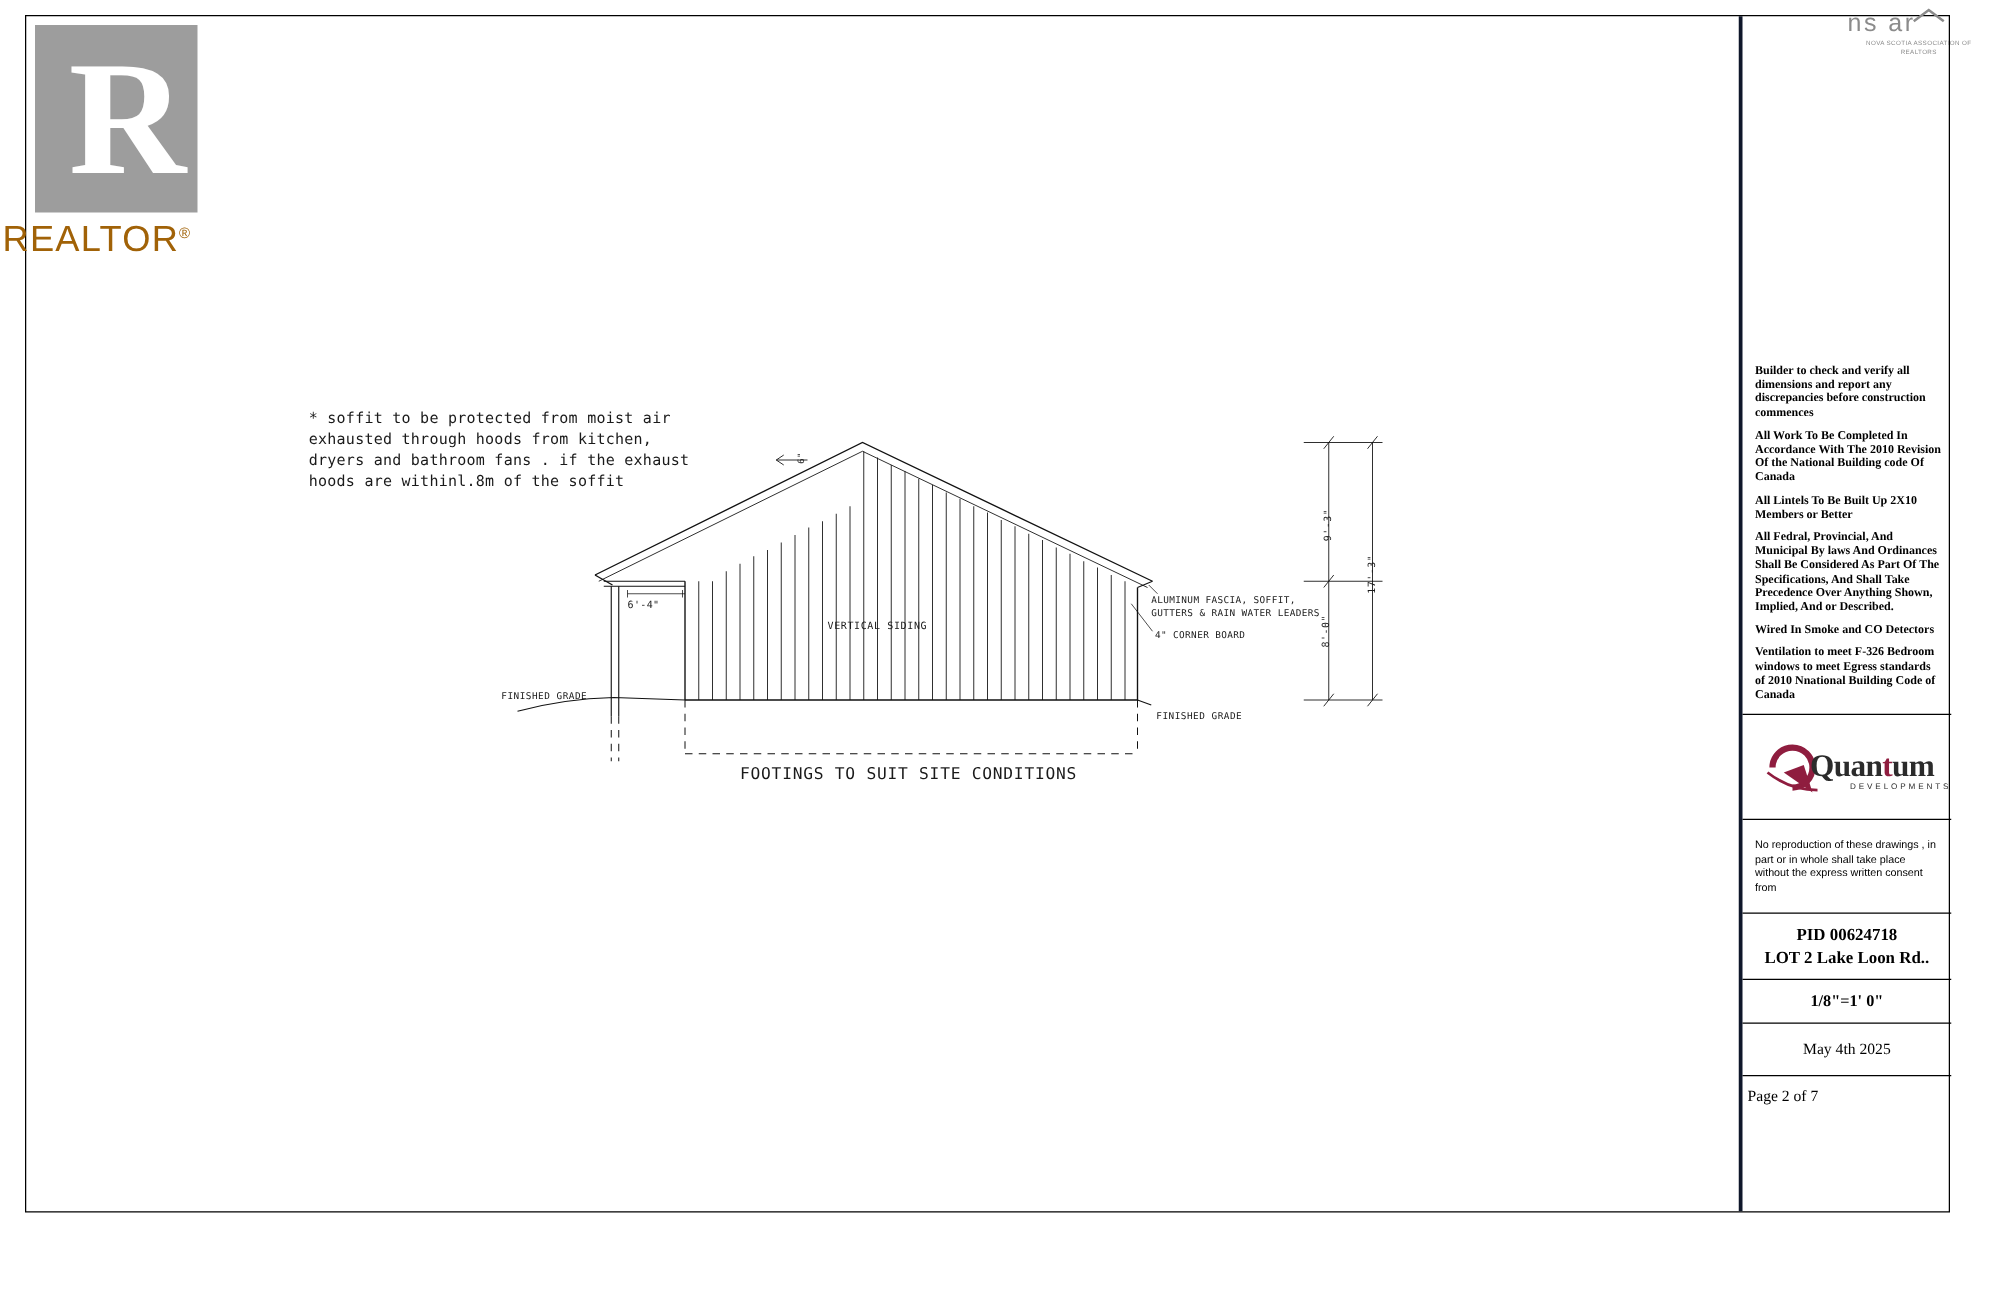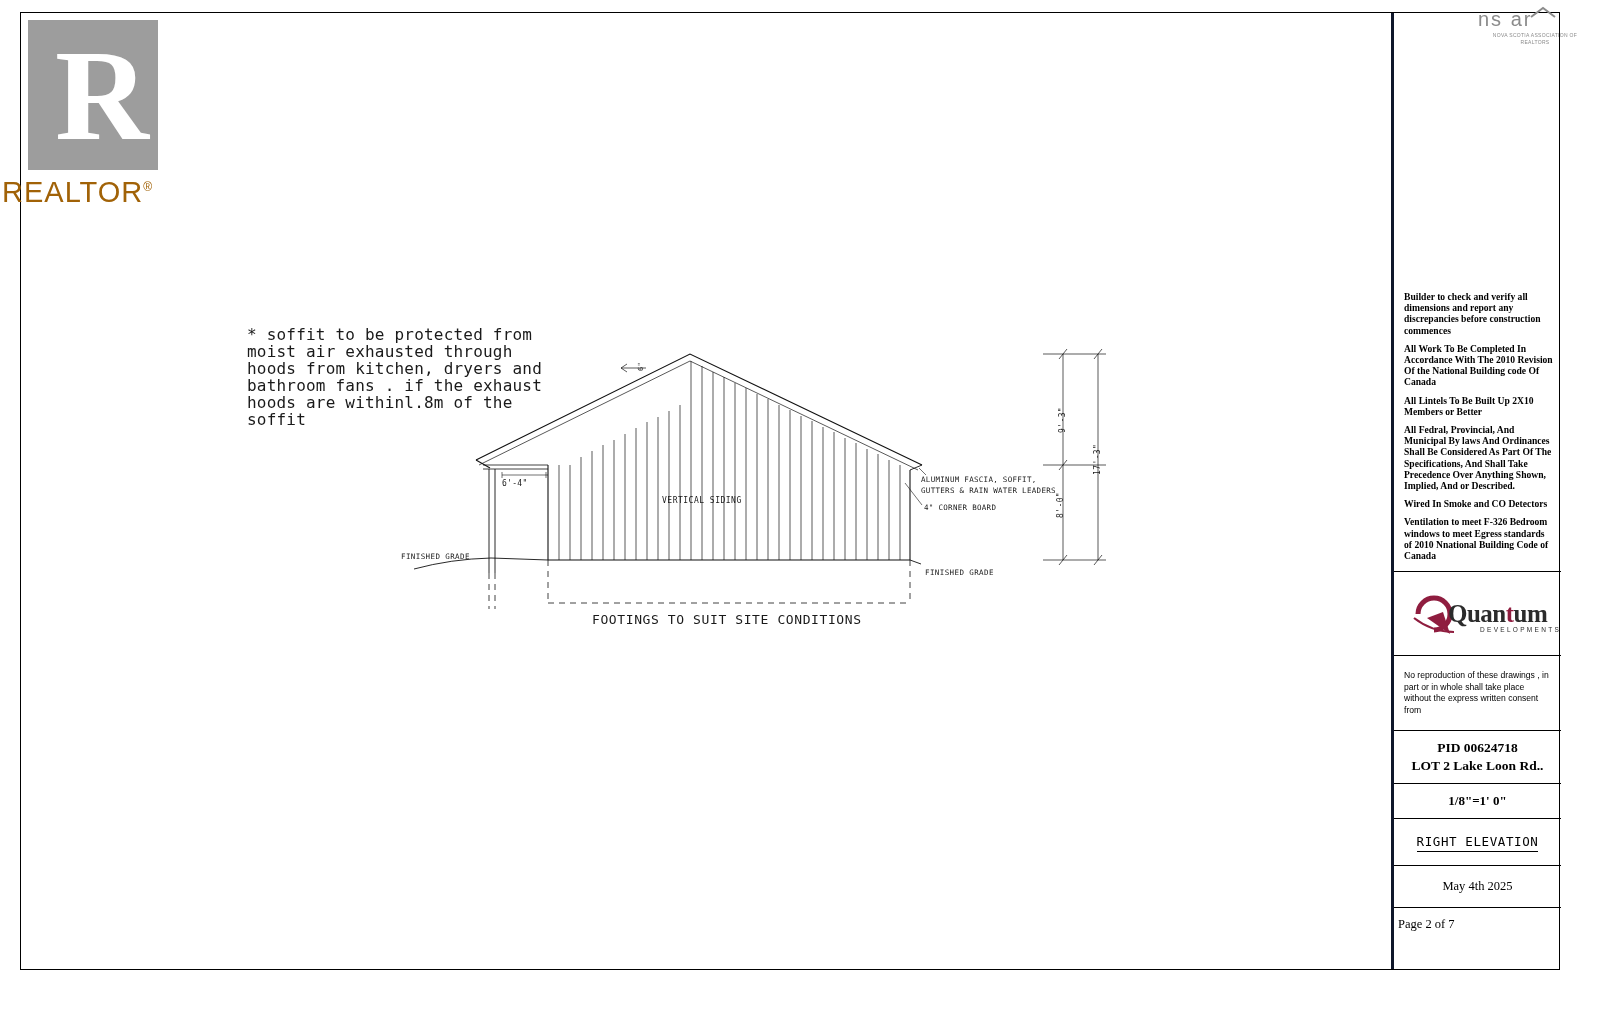--- a/index.html
+++ b/index.html
@@ -113,21 +113,21 @@
     width: 1370px;
     height: 956px;
   }
 
   .note-block {
     position: absolute;
     left: 226px;
     top: 313px;
     width: 320px;
     font-family: "DejaVu Sans Mono", monospace;
-    font-size: 16px;
+    font-size: 12px;
     line-height: 17px;
     color: #1a1a1a;
     letter-spacing: 0.2px;
   }
 
   .lbl {
     position: absolute;
     font-family: "DejaVu Sans Mono", monospace;
     color: #1a1a1a;
     white-space: nowrap;
@@ -417,23 +417,20 @@
       <div class="repro">No reproduction of these drawings , in part or in whole shall take place without the express written consent from</div>
     </div>
 
     <div class="panel-cell pid-cell">
       <div>PID 00624718</div>
       <div>LOT 2 Lake Loon Rd..</div>
     </div>
 
     <div class="panel-cell scale-cell">1/8"=1' 0"</div>
 
-    <div class="panel-cell elev-cell">
-      <span>RIGHT ELEVATION</span>
-    </div>
 
     <div class="panel-cell date-cell">May 4th 2025</div>
 
     <div class="panel-cell page-cell">Page 2 of 7</div>
   </div>
 </div>
 
 <div class="realtor-mark">
   <div class="realtor-block"></div>
   <div class="realtor-R">R</div>

